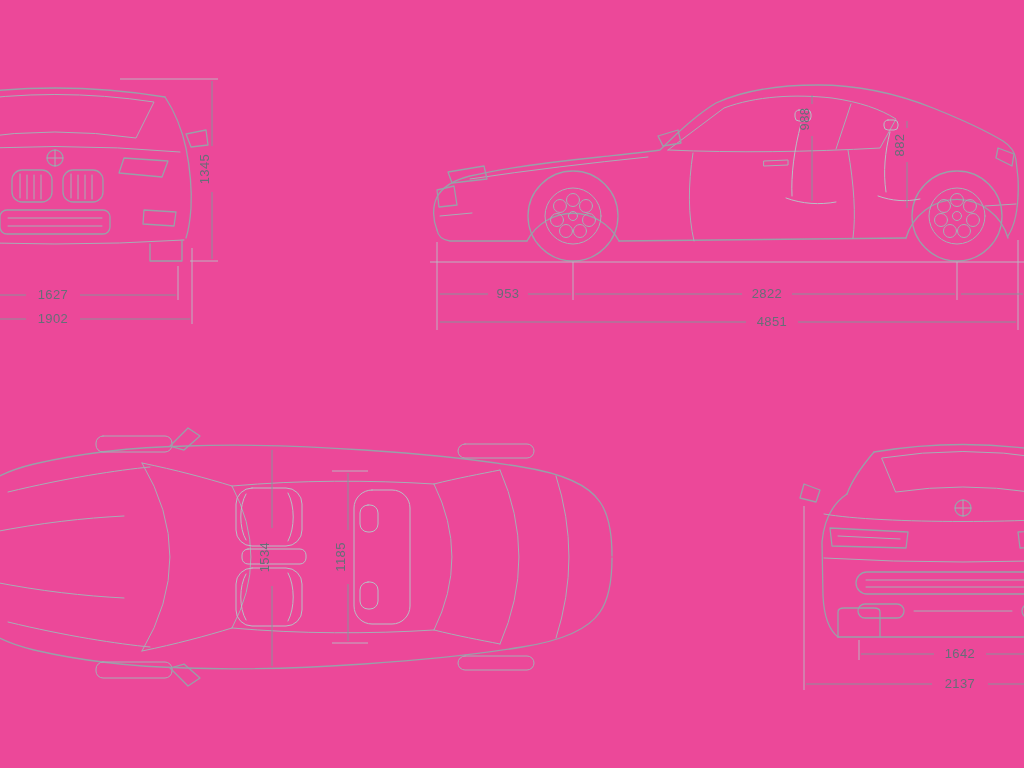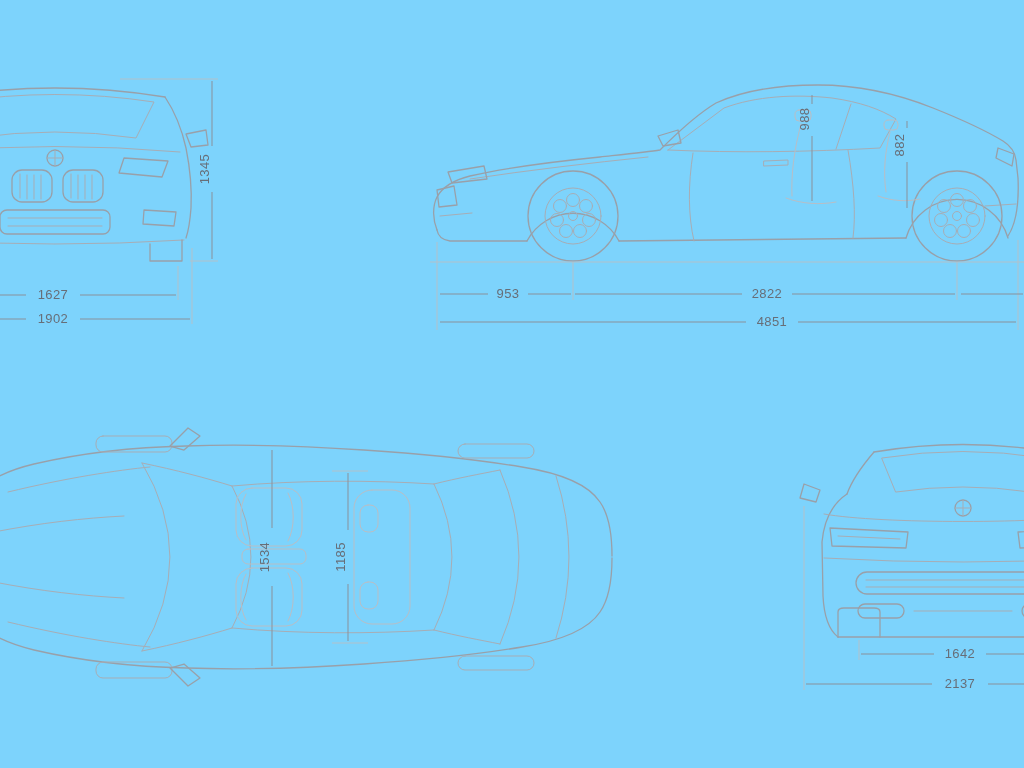--- a/index.html
+++ b/index.html
@@ -1,16 +1,16 @@
 <!DOCTYPE html>
 <html><head>
 <meta charset="utf-8">
 <style>
   html,body{margin:0;padding:0;background:#ffffff;}
-  .stage{position:relative;width:1024px;height:768px;overflow:hidden;background:#7dd3fc;}
+  .stage{position:relative;width:1024px;height:768px;overflow:hidden;background:#ec4899;}
   svg{display:block;}
   path,rect,circle,ellipse,line{fill:none;}
   .cl{stroke:#99a0a9;stroke-width:1.3;stroke-linecap:round;stroke-linejoin:round;}
   .cd{stroke:#a7adb5;stroke-width:1;stroke-linecap:round;stroke-linejoin:round;}
   .il{stroke:#b9bec5;stroke-width:1;stroke-linecap:round;stroke-linejoin:round;}
   .dl{stroke:#8a919b;stroke-width:1;}
   .ext{stroke:#b9bec5;stroke-width:0.9;}
   .lbl{font-family:"Liberation Sans",sans-serif;font-size:13px;fill:#676e78;letter-spacing:0.4px;}
 </style>
 </head>

